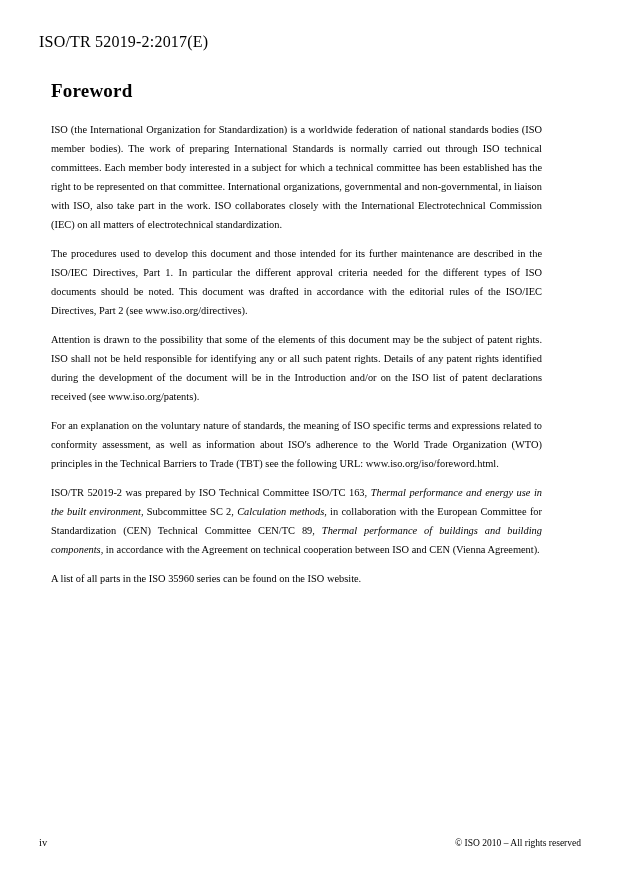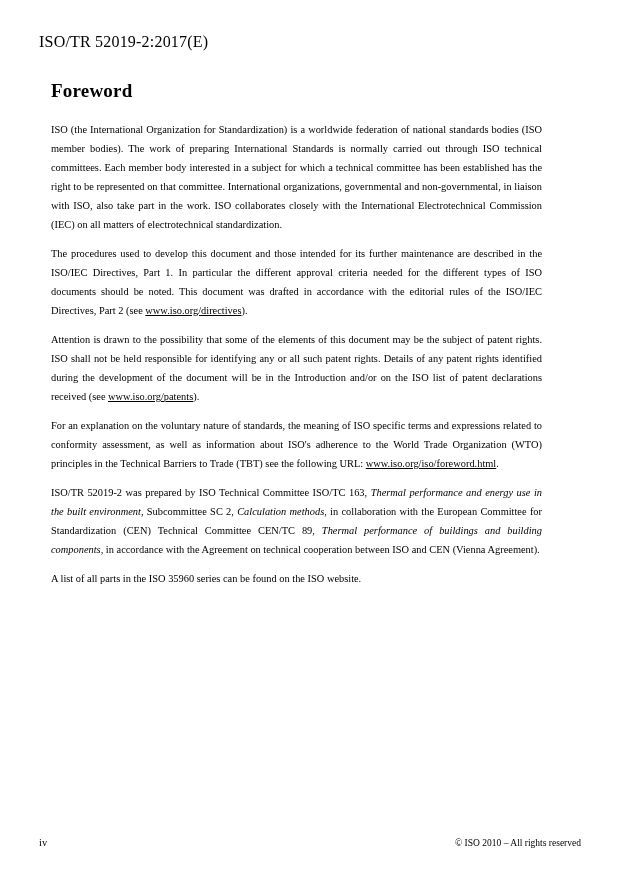--- a/index.html
+++ b/index.html
@@ -46,21 +46,20 @@
     font-size: 10.4px;
     line-height: 19px;
     text-align: justify;
     margin: 0 17px 10px 0;
     hyphens: none;
   }
   p.para:last-child {
     margin-bottom: 0;
   }
   .lnk {
-    text-decoration: underline;
   }
   .ital {
     font-style: italic;
   }
   .footer-left {
     position: absolute;
     left: 39px;
     bottom: 28px;
     font-size: 10.4px;
   }

